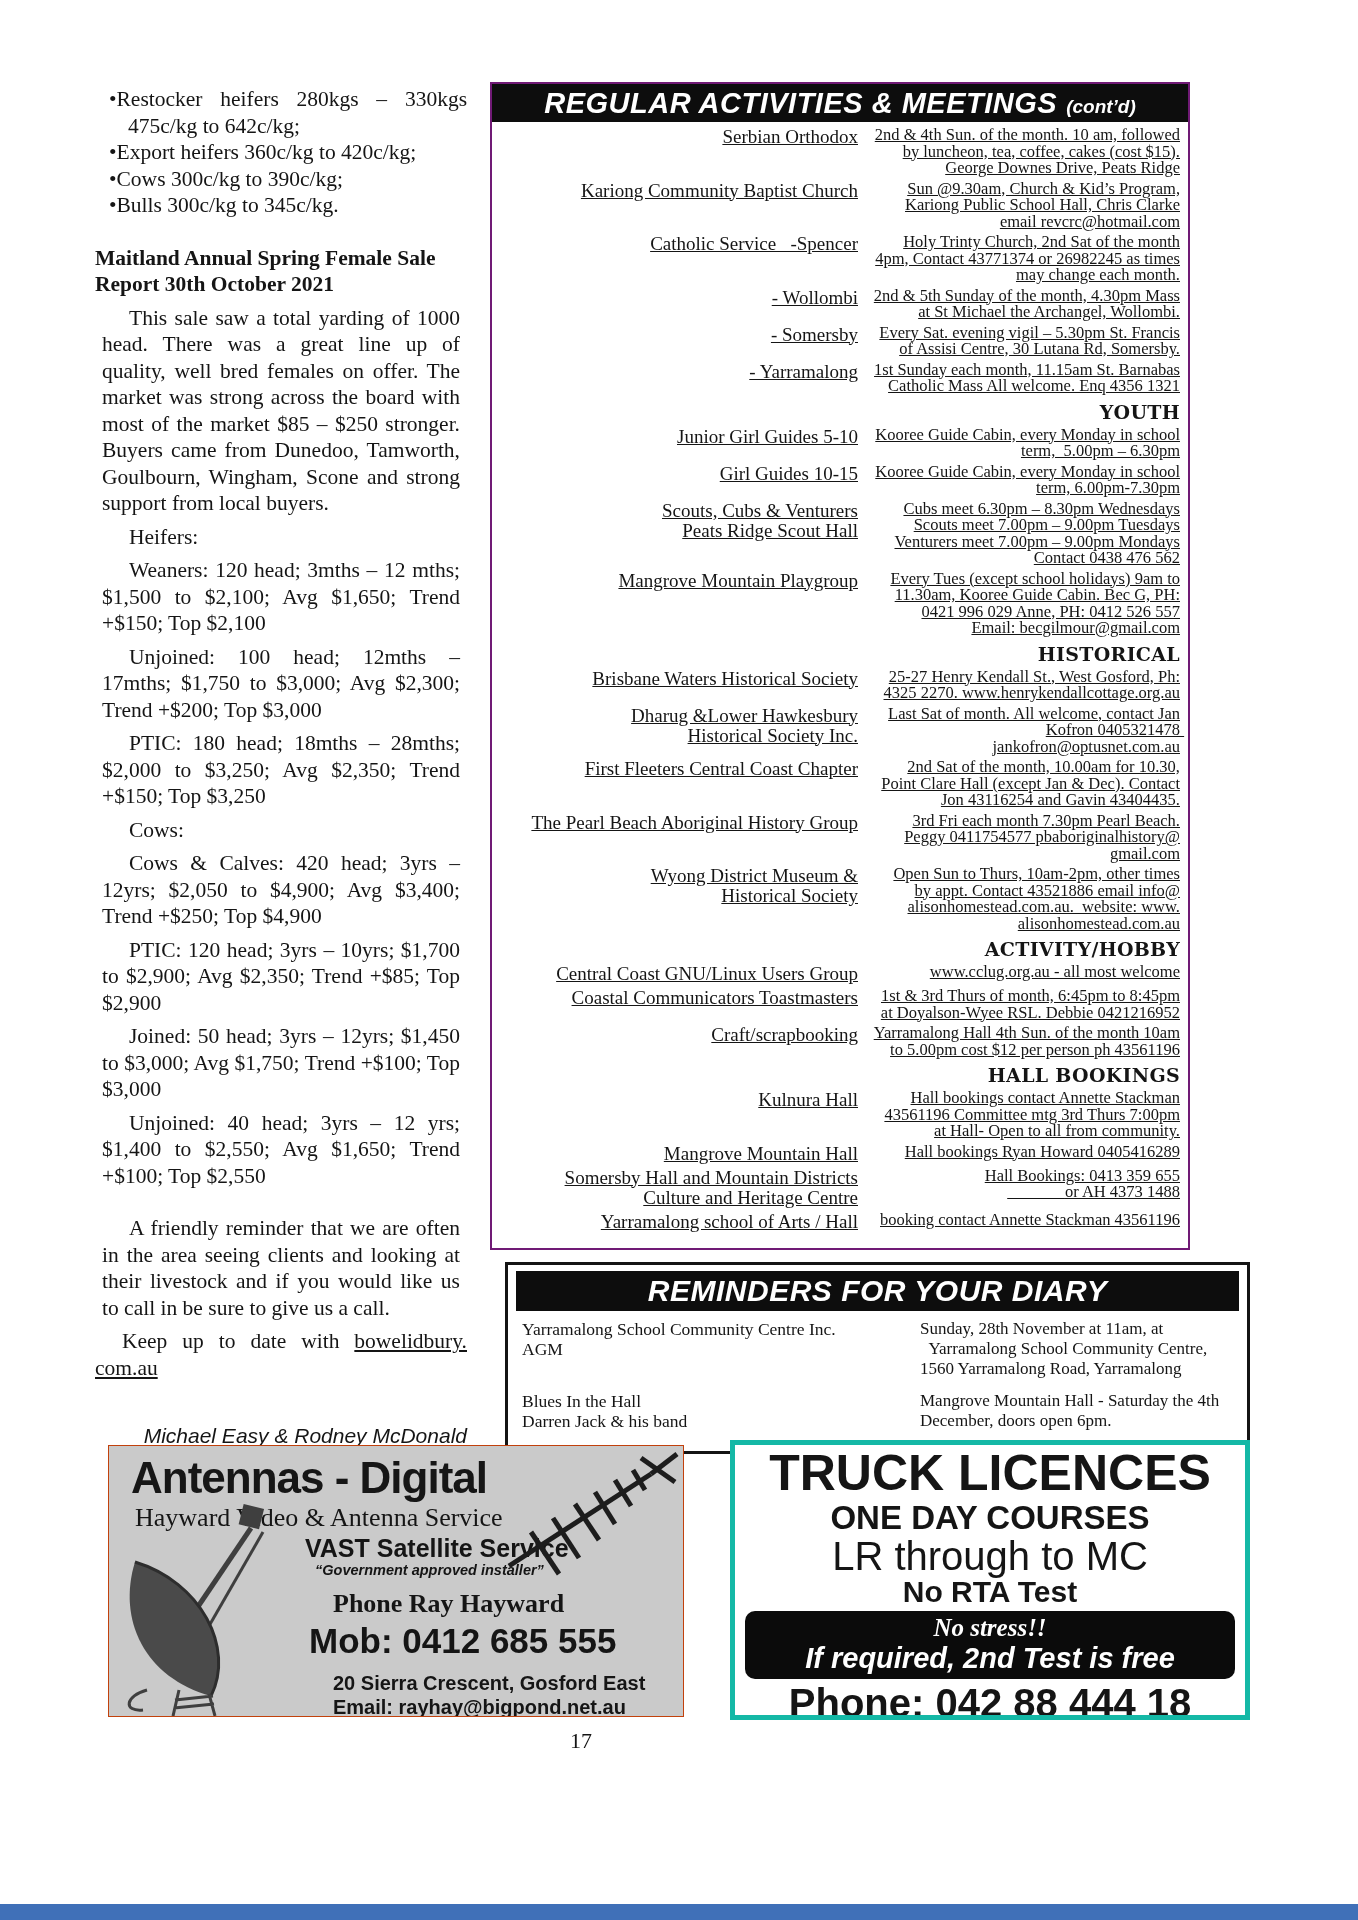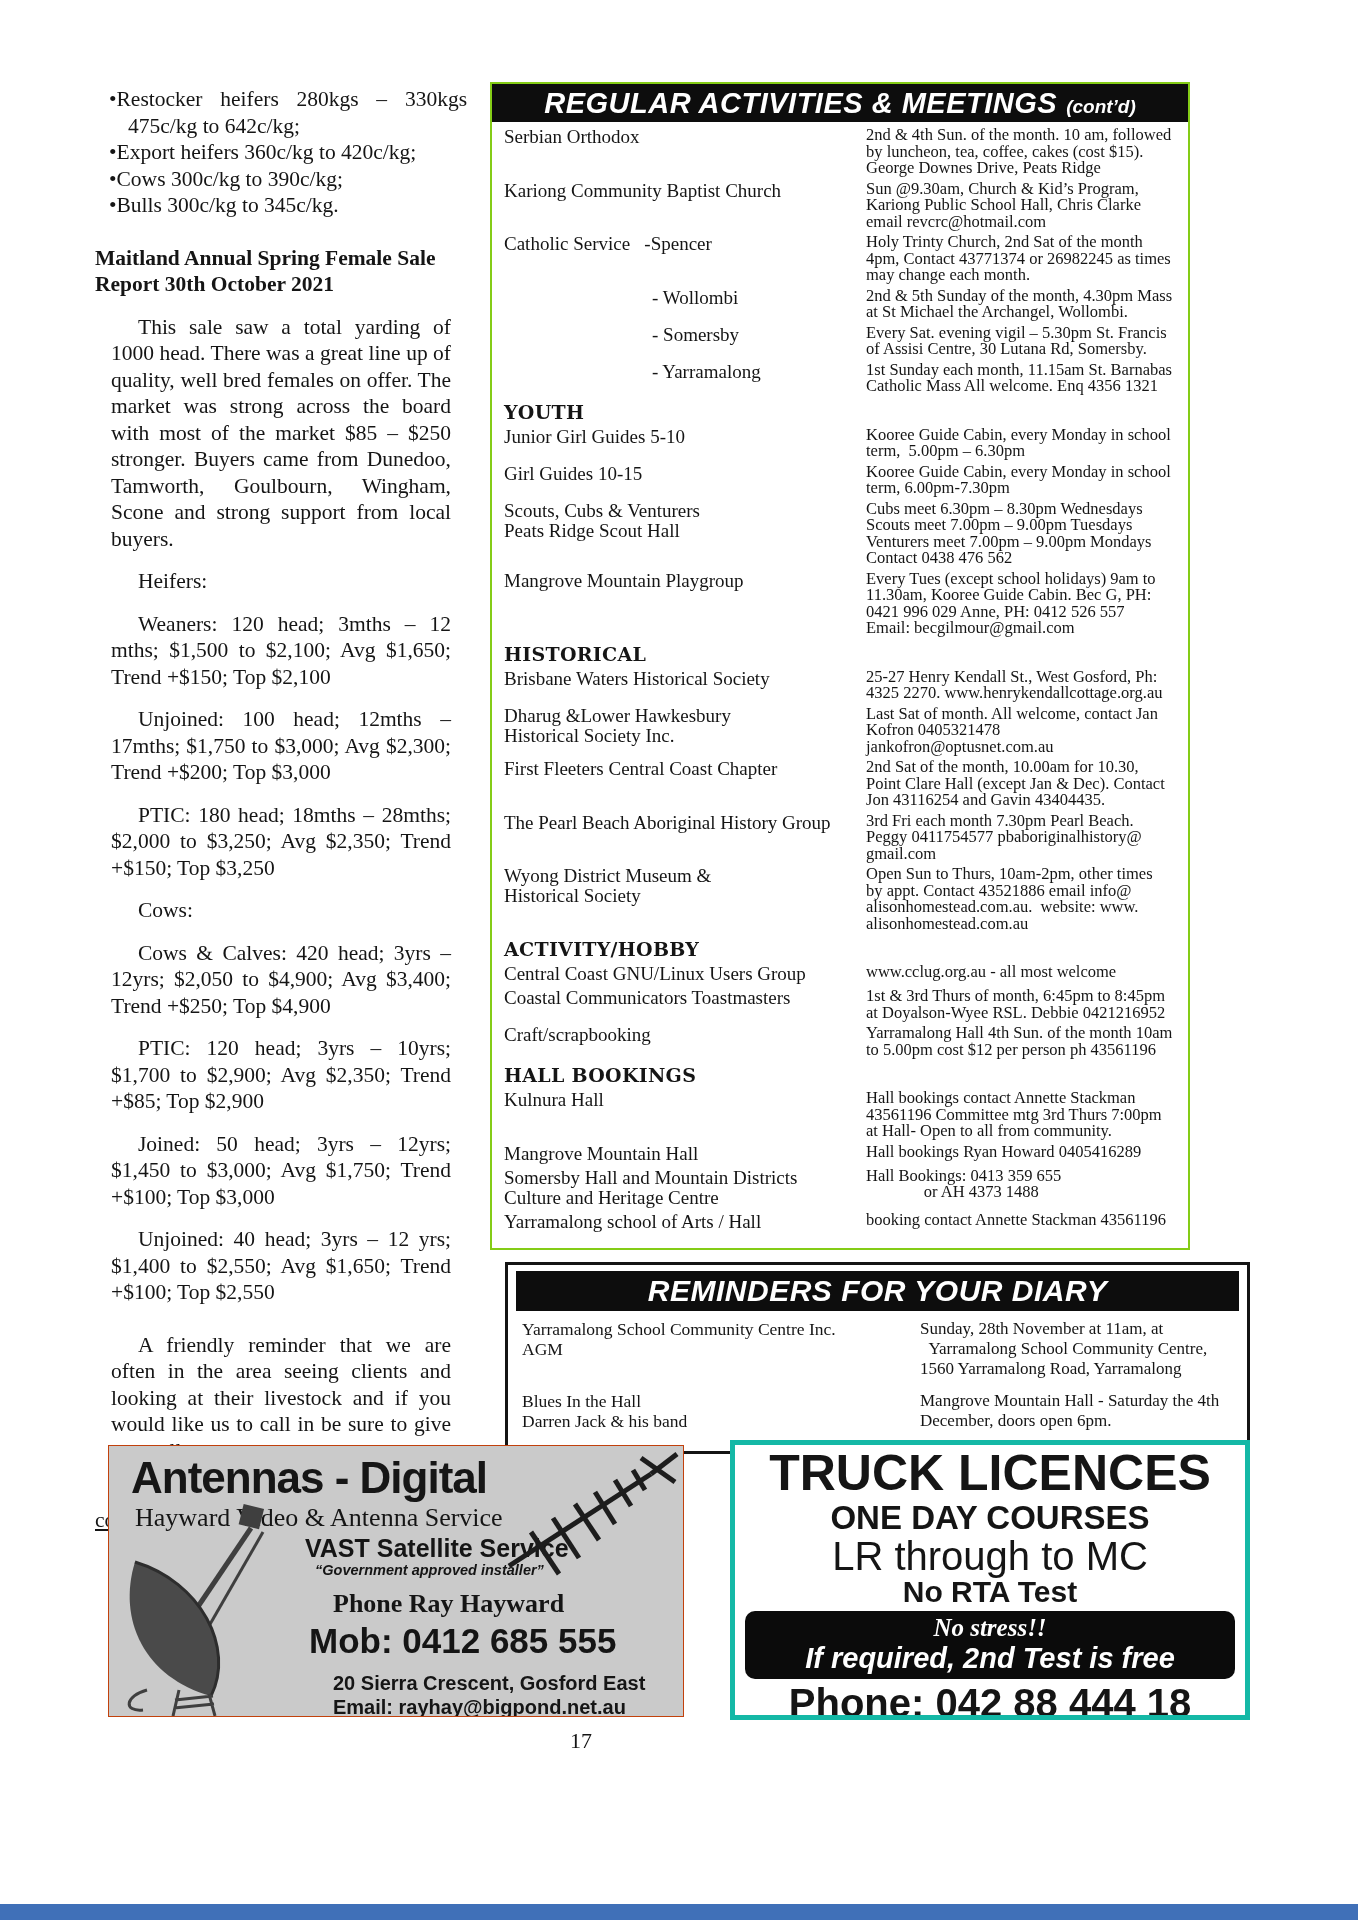--- a/index.html
+++ b/index.html
@@ -5,40 +5,40 @@
   html,body{margin:0;padding:0;background:#fff;}
   .page{position:relative;width:1358px;height:1920px;background:#ffffff;color:#151515;
         font-family:"Liberation Serif",serif;overflow:hidden;}
 
   
   .left-col{position:absolute;left:95px;top:86px;width:372px;font-size:21.5px;line-height:26.5px;}
   .bullets{padding-left:14px;}
   .bullet{padding-left:19px;text-indent:-19px;text-align:justify;}
   .bullet::before{content:"\2022 ";}
   .report-heading{font-weight:bold;margin-top:26px;}
-  .paras p{margin:16px;text-align:justify;text-indent:27px;}
+  .paras p{margin:7px;text-align:justify;text-indent:27px;}
   .paras p:nth-of-type(11){margin-top:26px;}
   .website-note{margin:0;text-align:justify;text-indent:27px;}
   .ulink{text-decoration:underline;}
   .signature{margin-top:42px;text-align:right;font-family:"Liberation Sans",sans-serif;
              font-style:italic;font-size:21px;line-height:25.5px;}
 
   
   .acts{position:absolute;left:490px;top:82px;width:700px;height:1168px;box-sizing:border-box;
-        border:2px solid #84cc16;background:#fff;overflow:hidden;}
+        border:2px solid #701a75;background:#fff;overflow:hidden;text-align:right;}
   .acts-header{height:38px;background:#0d0d0d;color:#fff;display:flex;align-items:baseline;
                justify-content:center;gap:9px;font-family:"Liberation Sans",sans-serif;
                font-style:italic;font-weight:bold;padding-top:2px;box-sizing:border-box;}
   .acts-title{font-size:29px;line-height:34px;letter-spacing:.5px;}
   .acts-suffix{font-size:19px;}
   .acts-body{padding:5px 8px 0 12px;}
   .sec{font-family:"DejaVu Serif",serif;font-weight:bold;font-size:19px;line-height:22px;
        letter-spacing:.3px;margin:6px 0 0;}
   .sec:empty{display:none;margin:0;}
-  .trow{display:flex;margin-bottom:4px;}
+  .trow{display:flex;margin-bottom:4px;text-decoration:underline;}
   .trow .lbl{flex:none;width:362px;box-sizing:border-box;padding-right:8px;
              font-size:19px;line-height:20px;}
   .trow .det{flex:1;font-size:16.5px;line-height:16.5px;}
   .tline{white-space:pre-wrap;}
   .lbl[data-variant="indent"]{padding-left:148px;}
 
   
   .rem{position:absolute;left:505px;top:1262px;width:745px;box-sizing:border-box;
        border:3px solid #141414;background:#fff;}
   .rem-header{margin:6px 8px 6px;height:40px;background:#0d0d0d;color:#fff;display:flex;

